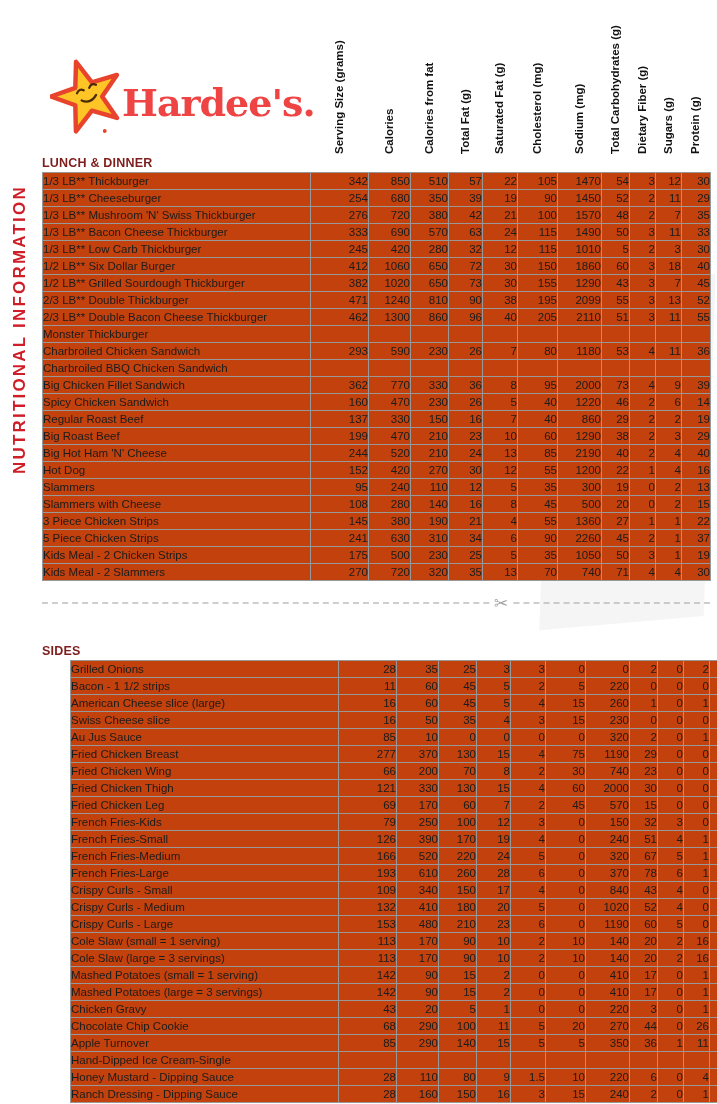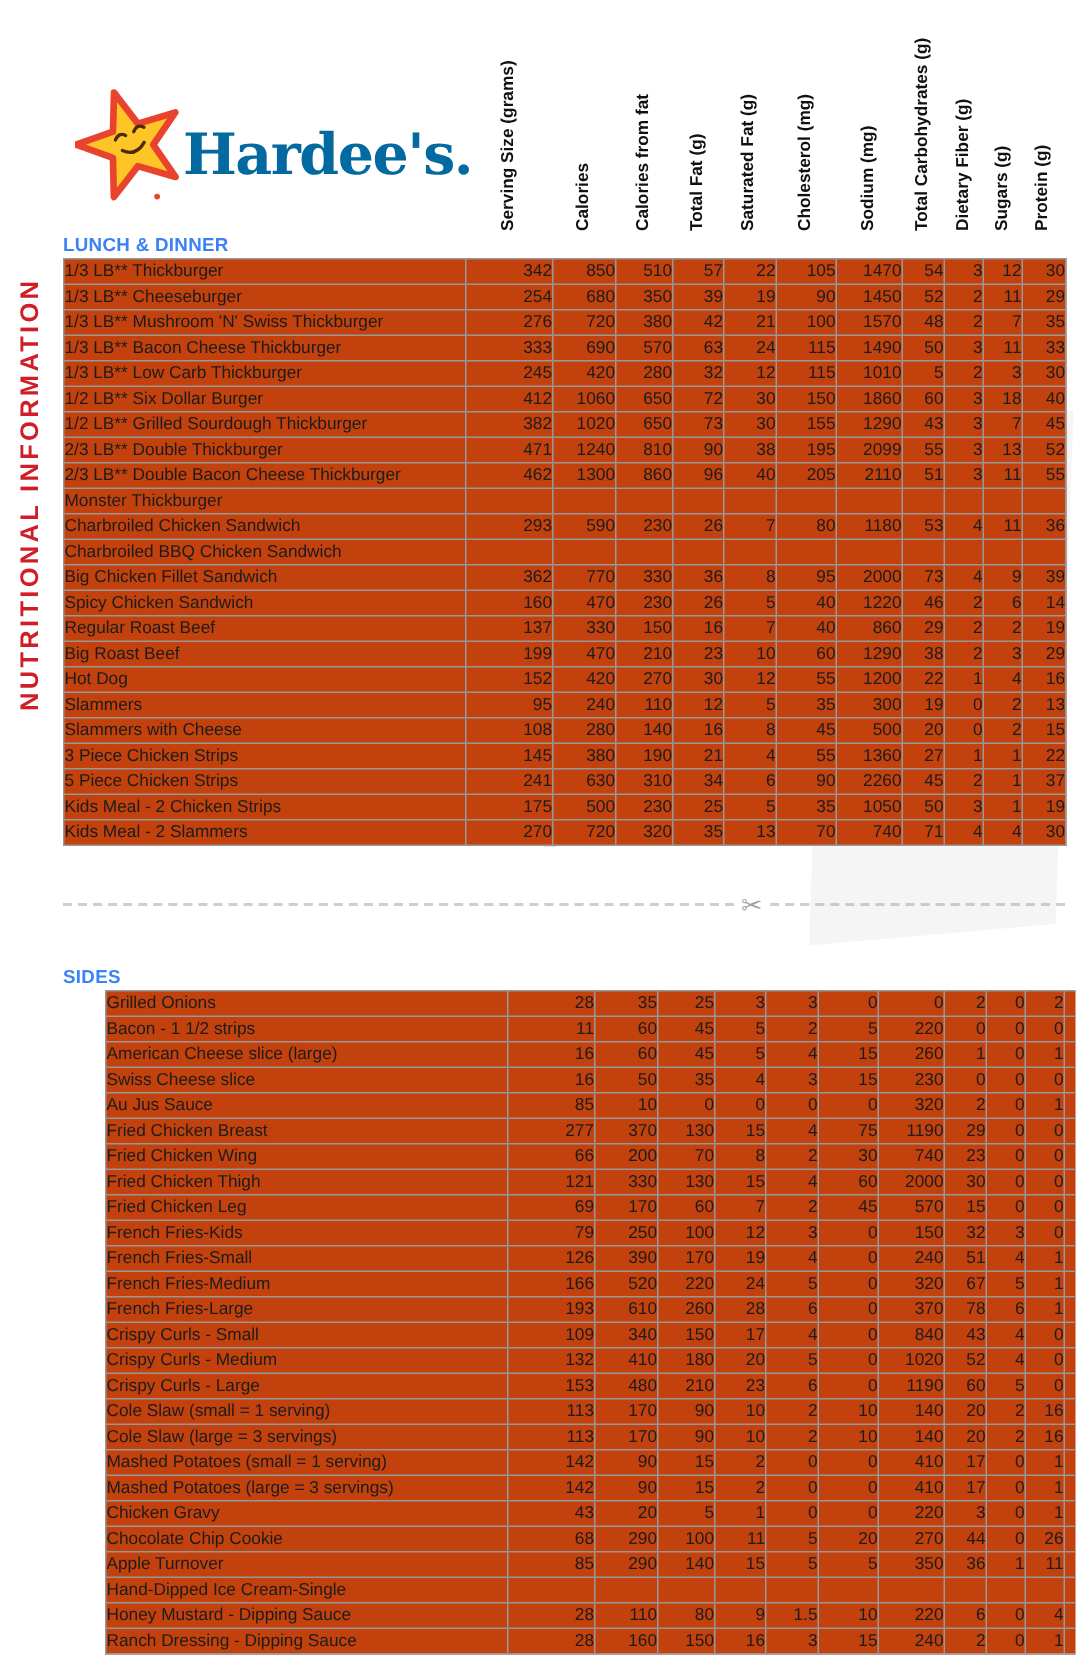--- a/index.html
+++ b/index.html
@@ -10,21 +10,21 @@
     color:#1c1c1c;
   }
   .page{position:absolute;inset:0;}
 
   
   .logo{position:absolute;left:50px;top:52px;width:270px;height:95px;}
   .logo .star{position:absolute;left:0;top:2px;}
   .logo .brand{
     position:absolute;left:72px;top:28px;
     font-family:"DejaVu Serif",serif;font-weight:bold;
-    font-size:38px;color:#0369a1;letter-spacing:-1px;white-space:nowrap;
+    font-size:38px;color:#ef4444;letter-spacing:-1px;white-space:nowrap;
   }
 
   
   .vtitle{
     position:absolute;left:10px;top:474px;
     transform:rotate(-90deg);transform-origin:0 0;
     font-weight:bold;font-size:17px;letter-spacing:2.2px;
     color:#cf1e28;white-space:nowrap;
   }
 
@@ -33,21 +33,21 @@
   #col-headers span{
     position:absolute;transform:rotate(-90deg);transform-origin:0 0;
     white-space:nowrap;font-weight:bold;font-size:11.5px;line-height:13px;
     color:#111;
   }
 
   
   .section{position:absolute;left:42px;width:668px;}
   .sec-title{
     position:absolute;left:0;top:-16px;
-    font-weight:bold;font-size:12.5px;color:#3b82f6;letter-spacing:.2px;
+    font-weight:bold;font-size:12.5px;color:#7f1d1d;letter-spacing:.2px;
     white-space:nowrap;
   }
   table.nutri{
     border-collapse:collapse;table-layout:fixed;width:668px;
     background:#c2410c;
   }
   table.nutri td{
     border:1px solid #989898;height:16px;padding:0;
     font-size:11.5px;line-height:15px;overflow:hidden;white-space:nowrap;
   }
@@ -351,20 +351,34 @@
               <td class="val">23</td>
               <td class="val">10</td>
               <td class="val">60</td>
               <td class="val">1290</td>
               <td class="val">38</td>
               <td class="val">2</td>
               <td class="val">3</td>
               <td class="val">29</td>
             </tr>
             <tr>
+              <td class="item">Big Hot Ham 'N' Cheese</td>
+              <td class="val">244</td>
+              <td class="val">520</td>
+              <td class="val">210</td>
+              <td class="val">24</td>
+              <td class="val">13</td>
+              <td class="val">85</td>
+              <td class="val">2190</td>
+              <td class="val">40</td>
+              <td class="val">2</td>
+              <td class="val">4</td>
+              <td class="val">40</td>
+            </tr>
+            <tr>
               <td class="item">Hot Dog</td>
               <td class="val">152</td>
               <td class="val">420</td>
               <td class="val">270</td>
               <td class="val">30</td>
               <td class="val">12</td>
               <td class="val">55</td>
               <td class="val">1200</td>
               <td class="val">22</td>
               <td class="val">1</td>

